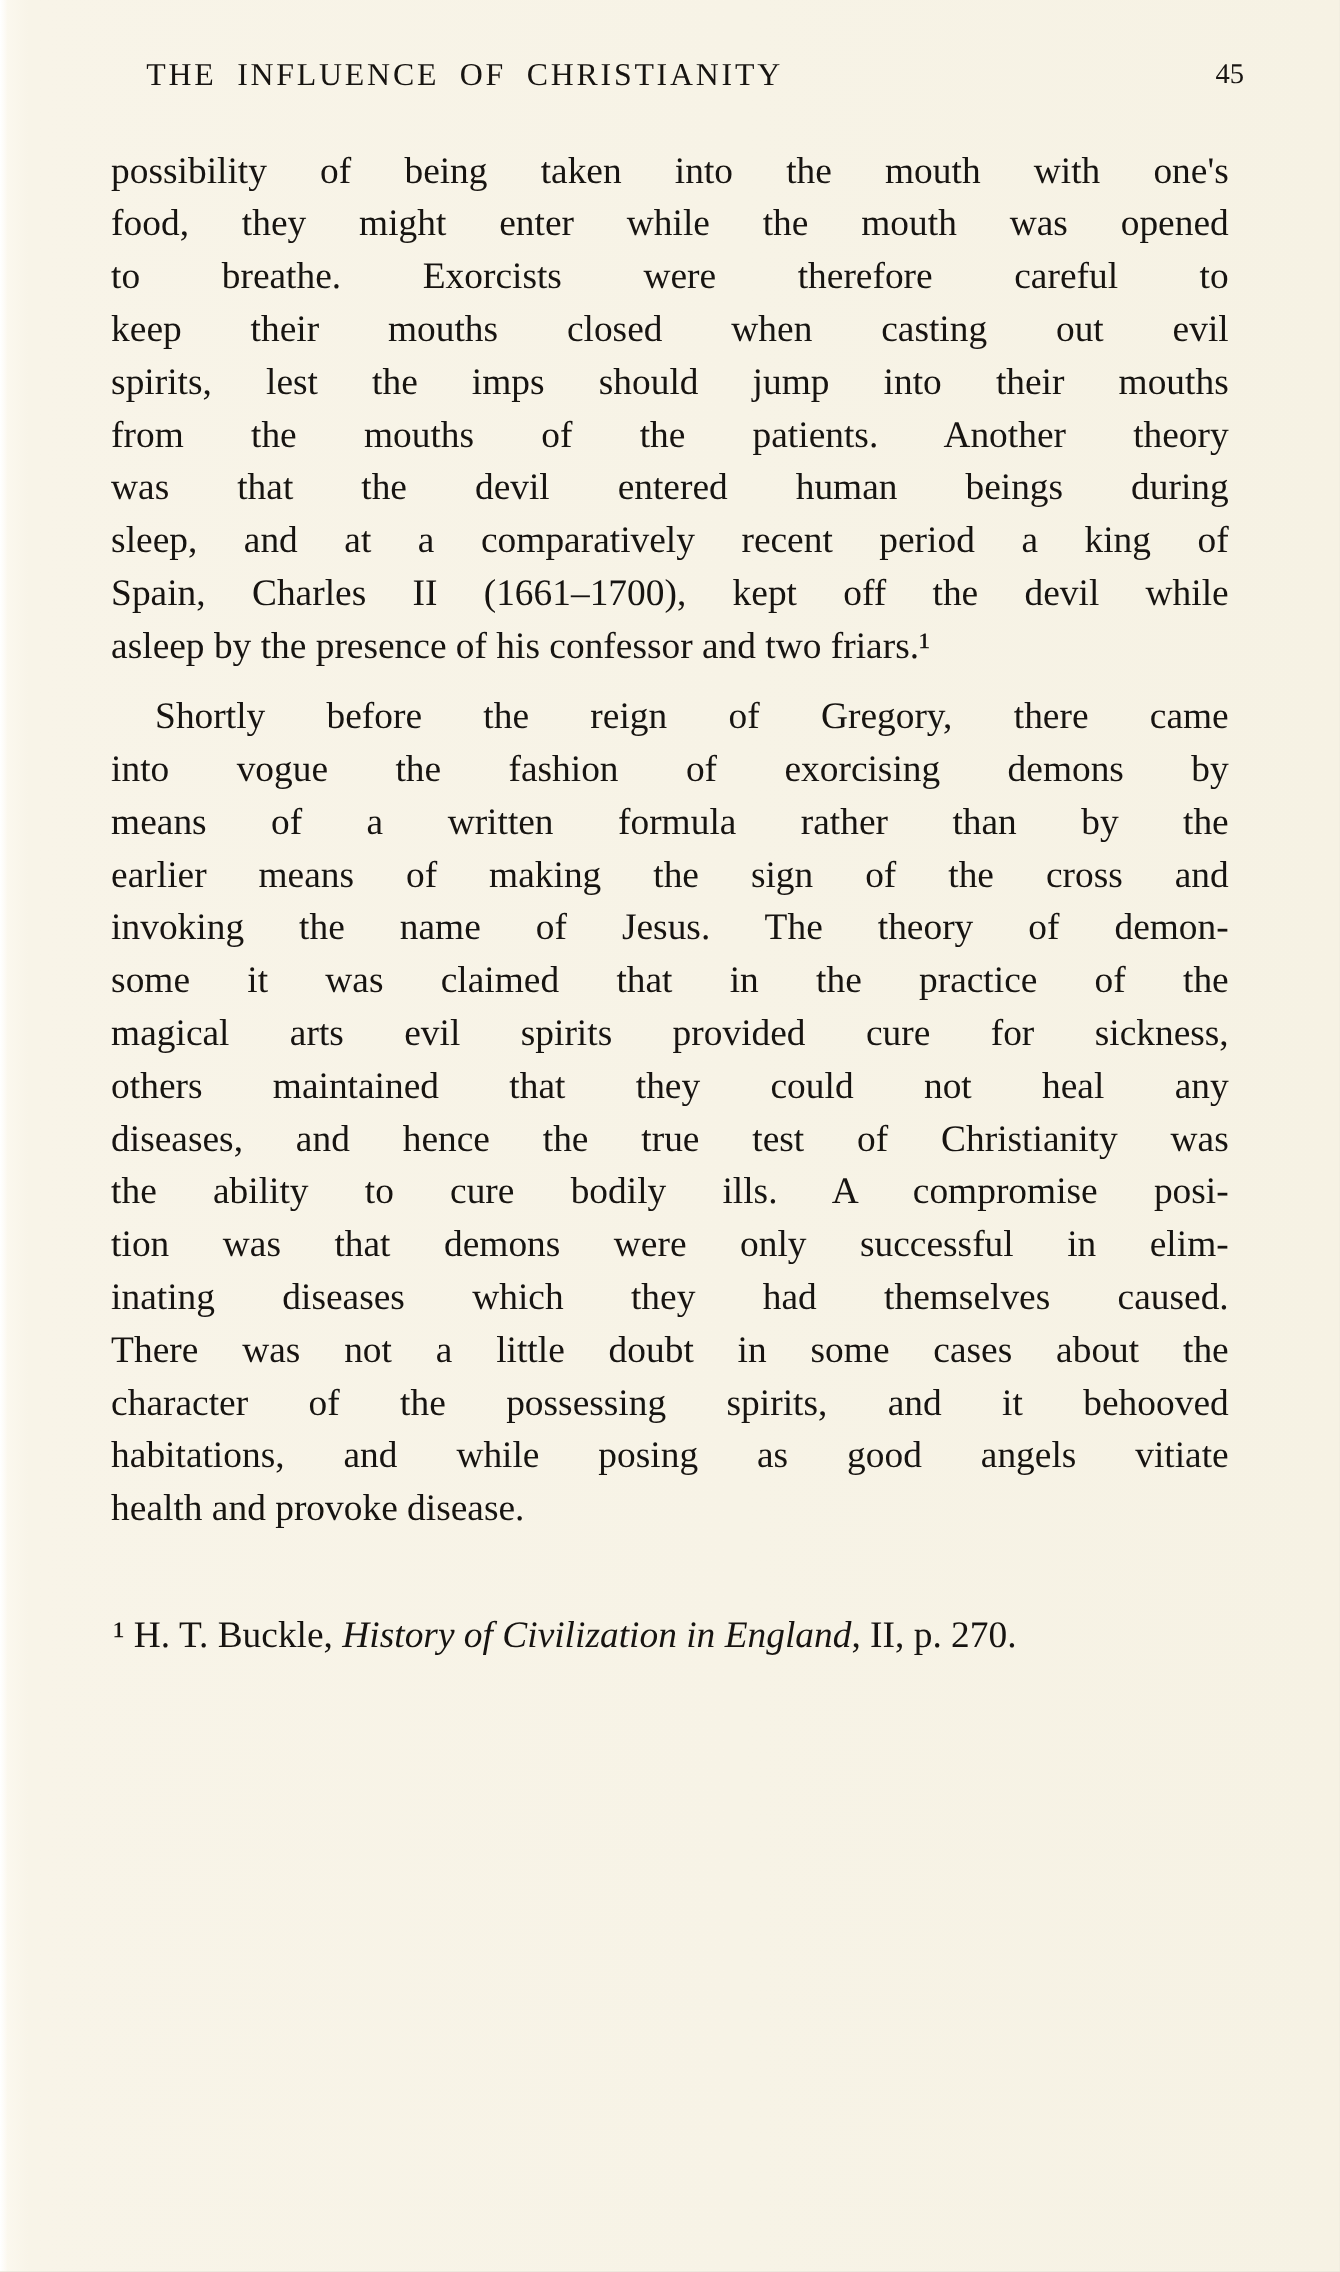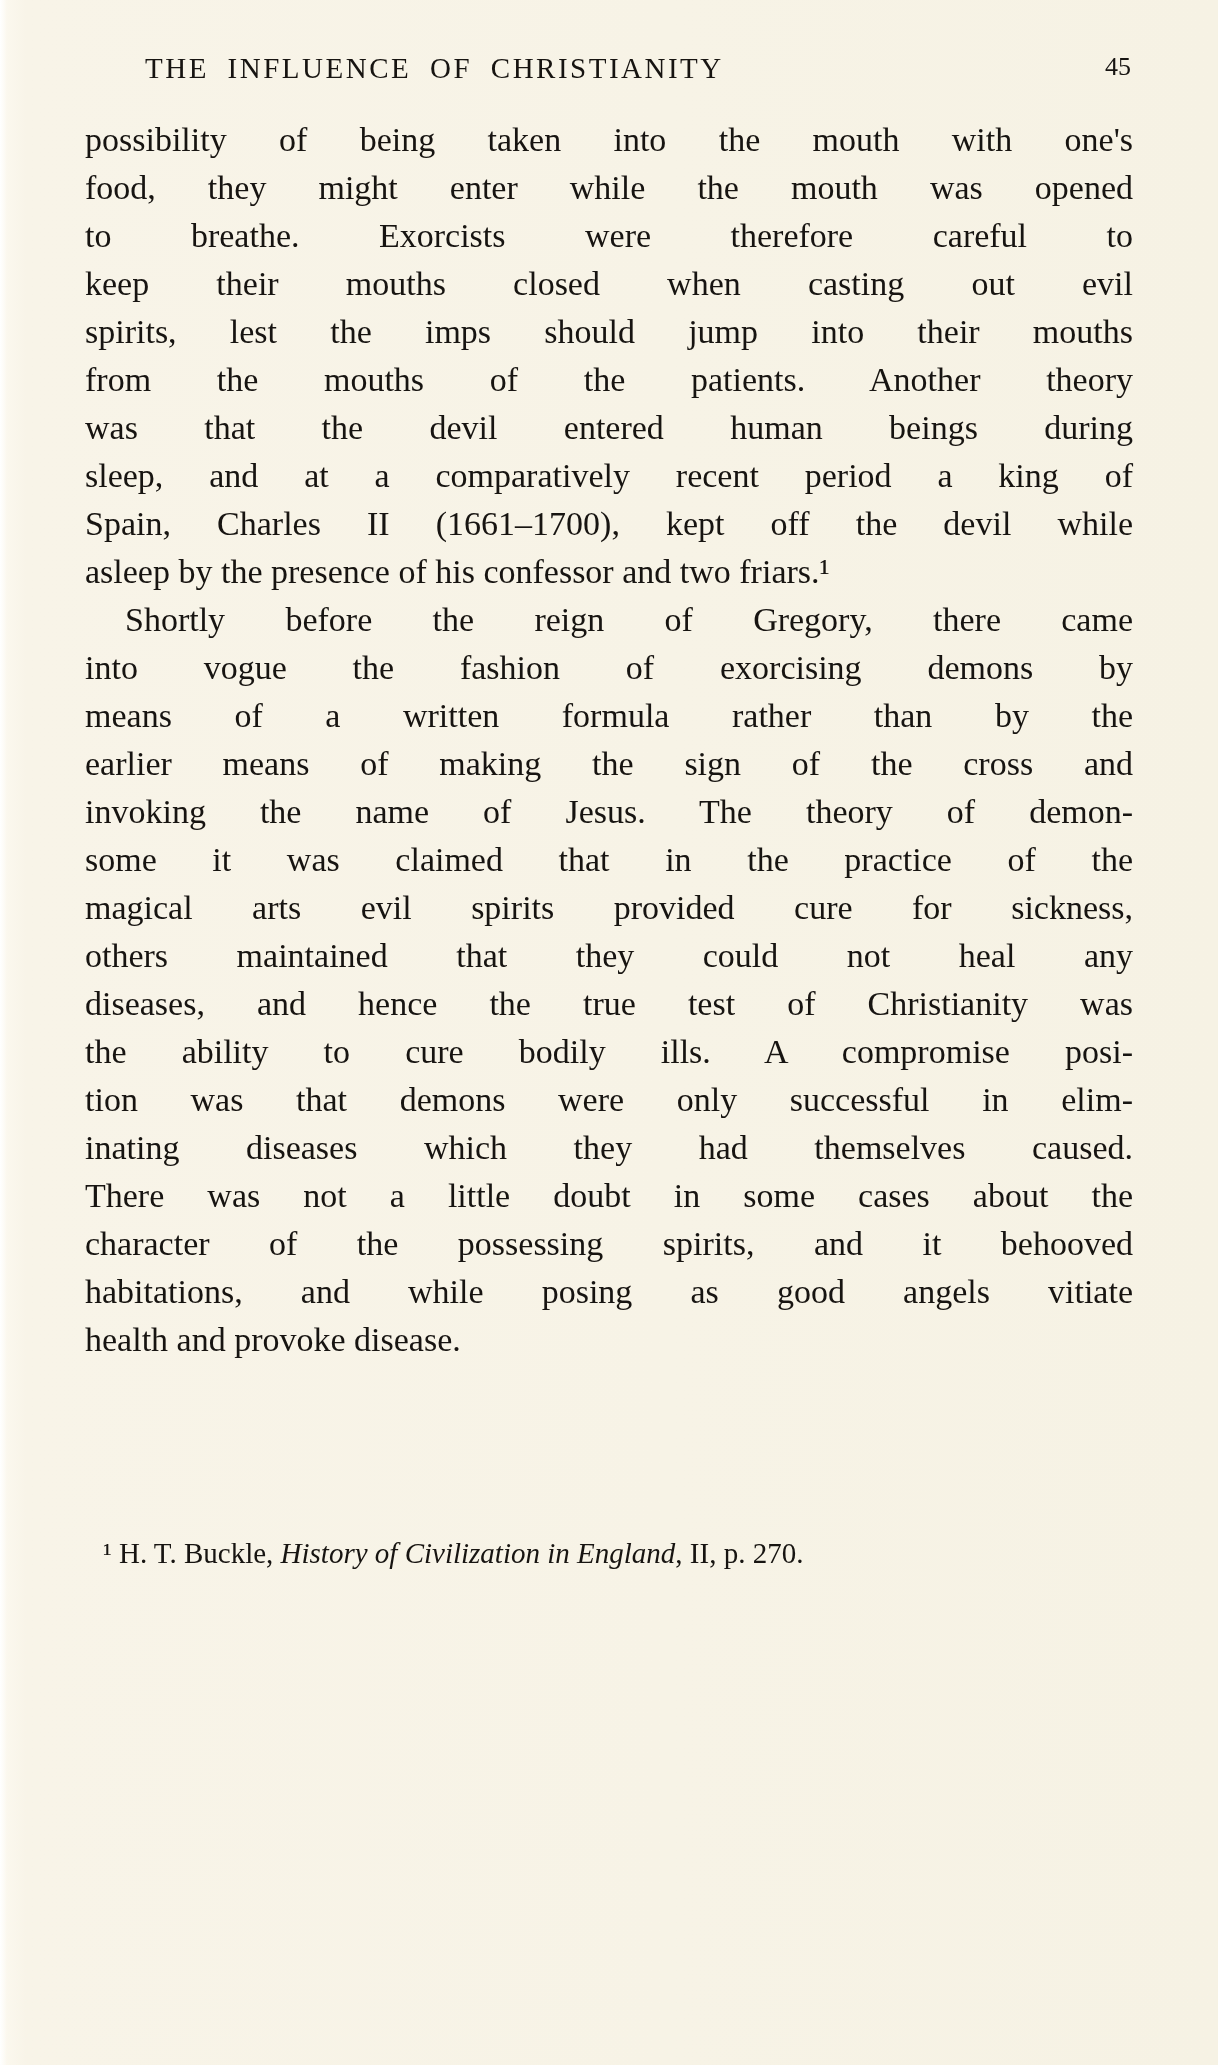--- a/index.html
+++ b/index.html
@@ -27,59 +27,59 @@
   }
   .running-header {
     position: absolute;
     left: 85px;
     right: 85px;
     top: 52px;
     height: 42px;
   }
   .header-title {
     position: absolute;
-    left: 60px;
+    left: 48px;
     top: 0;
     font-size: 29px;
     letter-spacing: 2.5px;
     word-spacing: 9px;
     white-space: nowrap;
   }
   .page-number {
     position: absolute;
     right: 2px;
     top: 0;
     font-size: 26px;
   }
   .body-text {
     position: absolute;
     left: 85px;
     top: 116px;
     width: 1048px;
     font-size: 34px;
     line-height: 48px;
   }
-  .para { margin: 0; padding: 0; }
+  .para { margin: 16px; padding: 0; }
   .line {
     text-align: justify;
     text-align-last: justify;
     white-space: normal;
   }
   .line.last {
     text-align-last: left;
   }
   .line.indent {
     text-indent: 40px;
   }
   .footnote {
     position: absolute;
     left: 103px;
-    top: 1536px;
+    top: 1470px;
     width: 1032px;
-    font-size: 29px;
+    font-size: 34px;
     line-height: 34px;
   }
   .footnote em { font-style: italic; }
 </style>
 </head>
 <body>
 
 <div class="page">
   <div class="scan-edge"></div>
 

